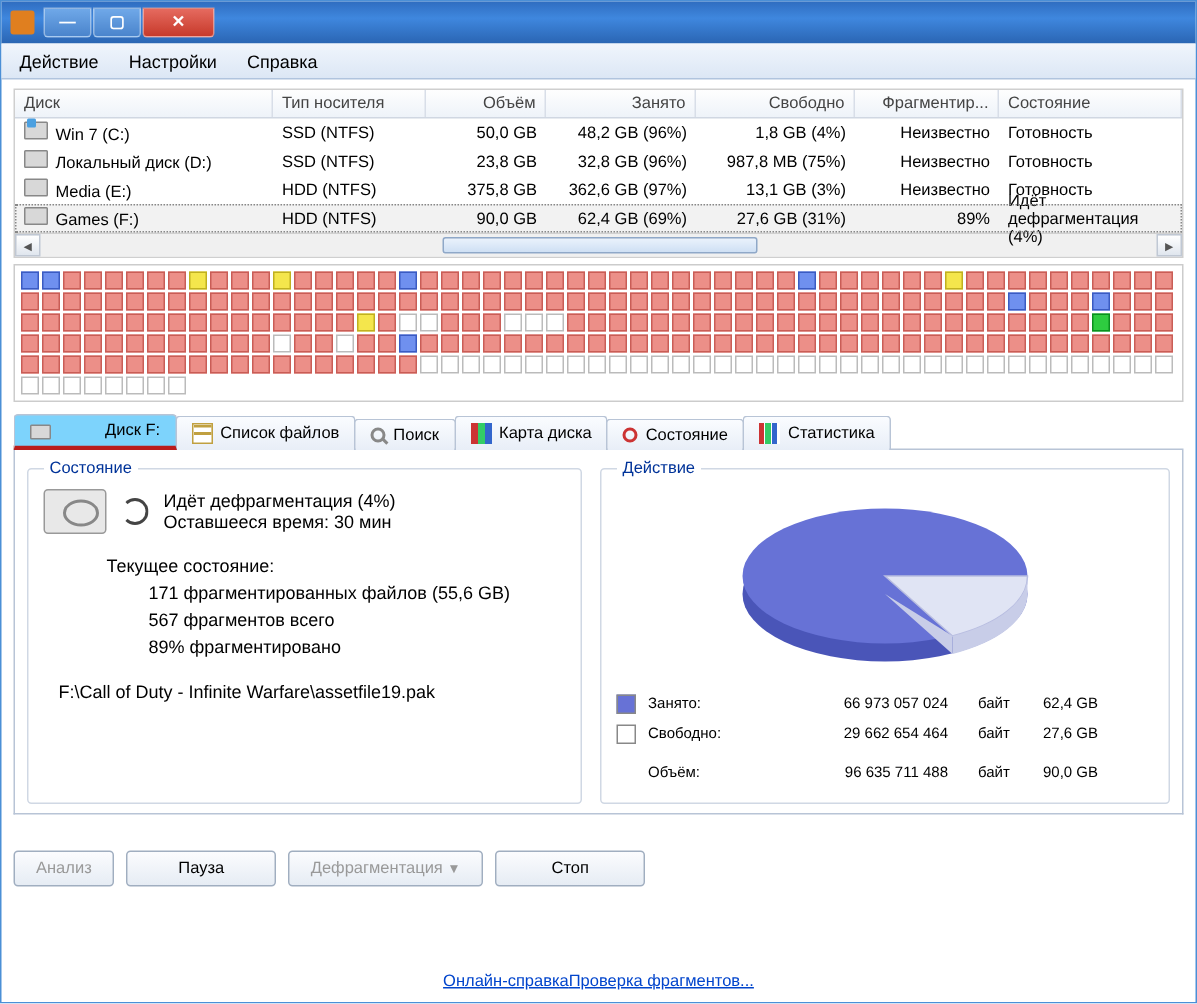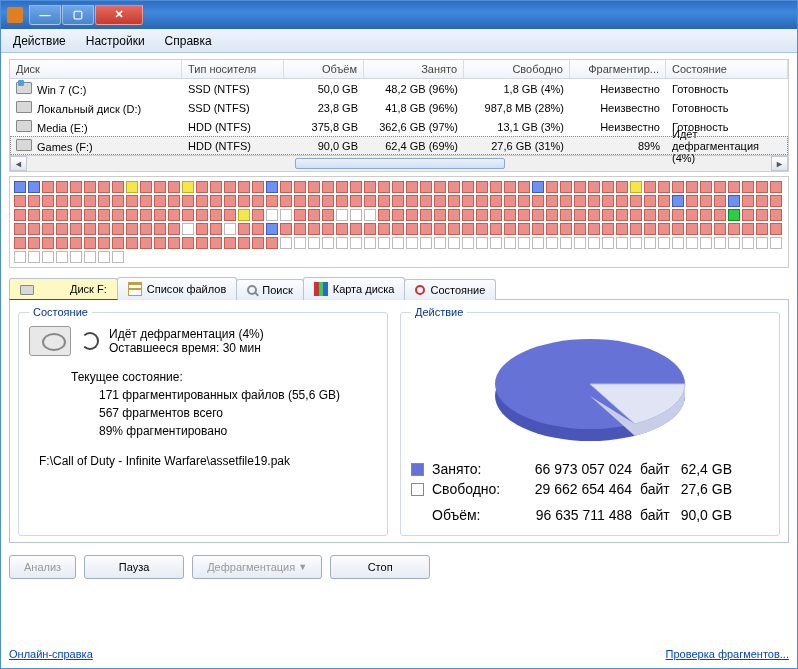--- a/index.html
+++ b/index.html
@@ -36,52 +36,52 @@
   .scroll-thumb::after{content:'';position:absolute;left:36%;width:28%;top:2px;bottom:2px;border:1px solid #8fa8c8;border-radius:2px;background:linear-gradient(#eaf2fc,#cfe0f4);}
   .drivemap { border:1px solid #ccc; padding:3px; line-height:0; }
   .blk { display:inline-block; width:12px; height:12px; margin:1px; border:1px solid #999; }
   .b-r{background:#ec8f88;border-color:#c95d56;}
   .b-b{background:#6f90ef;border-color:#3a5bc2;}
   .b-y{background:#f4e64c;border-color:#c0b020;}
   .b-g{background:#2ecc40;border-color:#0a8f1e;}
   .b-w{background:#fff;border-color:#bbb;}
   .tabs { display:flex; border-bottom:1px solid #b8c4d6; height:28px; align-items:flex-end; }
   .tab { padding:4px 10px; border:1px solid #b8c4d6; border-bottom:none; margin-right:-1px; background:linear-gradient(#fafcff,#e8eef7); border-radius:3px 3px 0 0; font-size:11px; display:flex; align-items:center; gap:5px; position:relative; top:1px;}
-  .tab.active { background:#fef9c3; z-index:2; border-bottom:1px solid #b91c1c;gap:36px; }
+  .tab.active { background:#7dd3fc; z-index:2; border-bottom:3px solid #b91c1c;gap:36px; }
   .tab-icon{width:14px;height:14px;display:inline-block;}
   .ti-disk{background:#d8d8d8;border:1px solid #888;border-radius:1px;height:10px;margin-top:2px;}
   .ti-list{background:#fff;border:1px solid #c0a040;box-shadow:inset 0 2px 0 #c0a040,inset 0 5px 0 #fff,inset 0 7px 0 #c0a040;}
   .ti-search{border:2px solid #888;border-radius:50%;width:10px;height:10px;position:relative;}
   .ti-search::after{content:'';position:absolute;width:5px;height:2px;background:#888;right:-4px;bottom:-2px;transform:rotate(45deg);}
   .ti-map{background:linear-gradient(90deg,#c33 33%,#3c6 33% 66%,#36c 66%);}
   .ti-status{width:10px;height:10px;border:2px solid #c33;border-radius:50%;position:relative;}
   .ti-stats{background:linear-gradient(90deg,#c33 25%,#fff 25% 30%,#3c6 30% 55%,#fff 55% 60%,#36c 60% 85%,#fff 85%);}
   .tabpanel { border:1px solid #b8c4d6; border-top:none; flex:1; padding:6px 8px; display:flex; gap:12px; }
   fieldset { border:1px solid #d0d8e4; border-radius:3px; padding:8px 10px 10px 10px; margin:0; }
   fieldset legend { padding:0 4px; color:#003399; font-size:11px; }
   .status-fs { flex:0 0 370px; display:flex; flex-direction:column; gap:4px;}
   .status-line { display:flex; align-items:center; gap:10px; }
   .hdd-icon{width:42px;height:30px;background:#e8e8e8;border:1px solid #999;border-radius:3px;position:relative;}
   .hdd-icon::after{content:'';position:absolute;inset:6px 4px 4px 12px;border:2px solid #888;border-radius:50%;}
   .spinner{width:18px;height:18px;border:2px solid #444;border-left-color:transparent;border-radius:50%;}
   .indent{padding-left:42px;}
   .props-fs { flex:1; }
   .pie-wrap{text-align:center;}
-  .legend-row{display:flex;align-items:center;font-size:14px;height:20px;}
+  .legend-row{display:flex;align-items:center;font-size:10px;height:20px;}
   .sw{width:13px;height:13px;border:1px solid #888;margin-right:8px;}
   .sw.used{background:#6772d6;}
   .sw.free{background:#fff;}
   .lg-label{width:80px;}
   .lg-bytes{width:120px;text-align:right;}
-  .lg-unit1{width:40px;padding-left:8px;}
+  .lg-unit1{width:40px;padding-left:20px;}
   .lg-h{width:60px;text-align:right;}
   .btnrow { display:flex; gap:8px; padding:8px 0; }
-  .btn { height:24px; border:1px solid #a0aec0; background:linear-gradient(#fbfcfe,#e6ecf4); border-radius:3px; padding:0 14px; font-size:11px; display:flex; align-items:center; gap:3px;}
+  .btn { height:24px; border:1px solid #a0aec0; background:linear-gradient(#fbfcfe,#e6ecf4); border-radius:3px; padding:0 14px; font-size:11px; display:flex; align-items:center; gap:3px;margin-top:12px;}
   .btn.disabled{color:#999;}
-  .footer{display:flex;justify-content:space-between;padding:2px 8px 8px 8px;}
+  .footer{display:flex;justify-content:center;padding:2px 8px 8px 8px;}
   .link{color:#0044cc;text-decoration:underline;font-size:11px;}
   .tri{font-size:9px;}
 </style>
 </head>
 <body>
 
 <div class="window">
   <div class="titlebar">
     <span class="app-icon"></span>
     <div class="win-btns">
@@ -115,22 +115,22 @@
             <div class="cell c2">50,0 GB</div>
             <div class="cell c3">48,2 GB (96%)</div>
             <div class="cell c4">1,8 GB (4%)</div>
             <div class="cell c5">Неизвестно</div>
             <div class="cell c6">Готовность</div>
           </div>
           <div class="dl-row">
             <div class="cell c0"><span class="drv-icon"></span>Локальный диск (D:)</div>
             <div class="cell c1">SSD (NTFS)</div>
             <div class="cell c2">23,8 GB</div>
-            <div class="cell c3">41,8 GB (96%)</div>
-            <div class="cell c4">987,8 MB (28%)</div>
+            <div class="cell c3">32,8 GB (96%)</div>
+            <div class="cell c4">987,8 MB (75%)</div>
             <div class="cell c5">Неизвестно</div>
             <div class="cell c6">Готовность</div>
           </div>
           <div class="dl-row">
             <div class="cell c0"><span class="drv-icon"></span>Media (E:)</div>
             <div class="cell c1">HDD (NTFS)</div>
             <div class="cell c2">375,8 GB</div>
             <div class="cell c3">362,6 GB (97%)</div>
             <div class="cell c4">13,1 GB (3%)</div>
             <div class="cell c5">Неизвестно</div>
@@ -169,20 +169,24 @@
             <span class="tab-icon ti-search"></span>
             <span>Поиск</span>
           </div>
         <div class="tab">
             <span class="tab-icon ti-map"></span>
             <span>Карта диска</span>
           </div>
         <div class="tab">
             <span class="tab-icon ti-status"></span>
             <span>Состояние</span>
+          </div>
+        <div class="tab">
+            <span class="tab-icon ti-stats"></span>
+            <span>Статистика</span>
           </div>
       </div>
       <div class="tabpanel">
         <fieldset class="status-fs">
           <legend>Состояние</legend>
           <div class="status-line">
             <span class="hdd-icon"></span>
             <span class="spinner"></span>
             <div>
               <div>Идёт дефрагментация (4%)</div>

